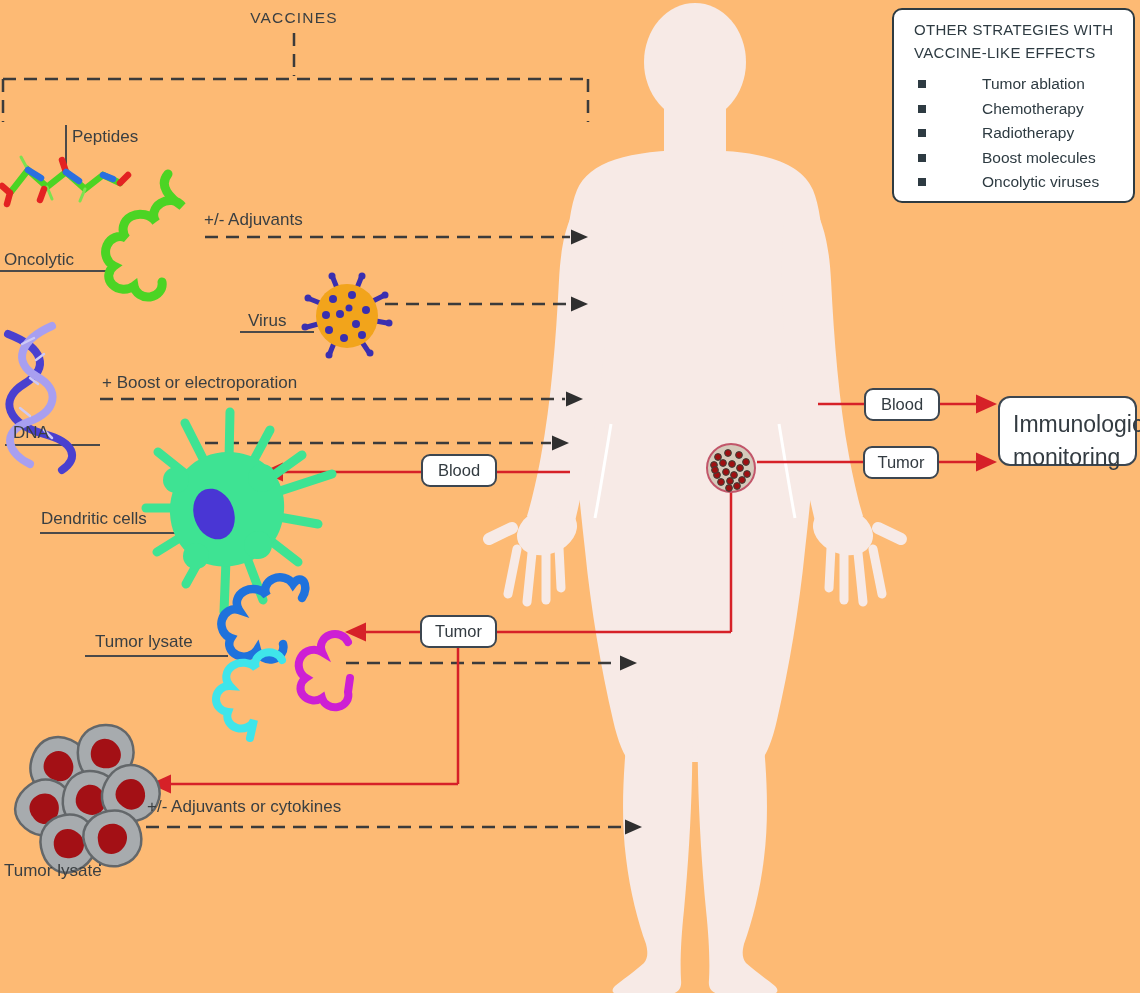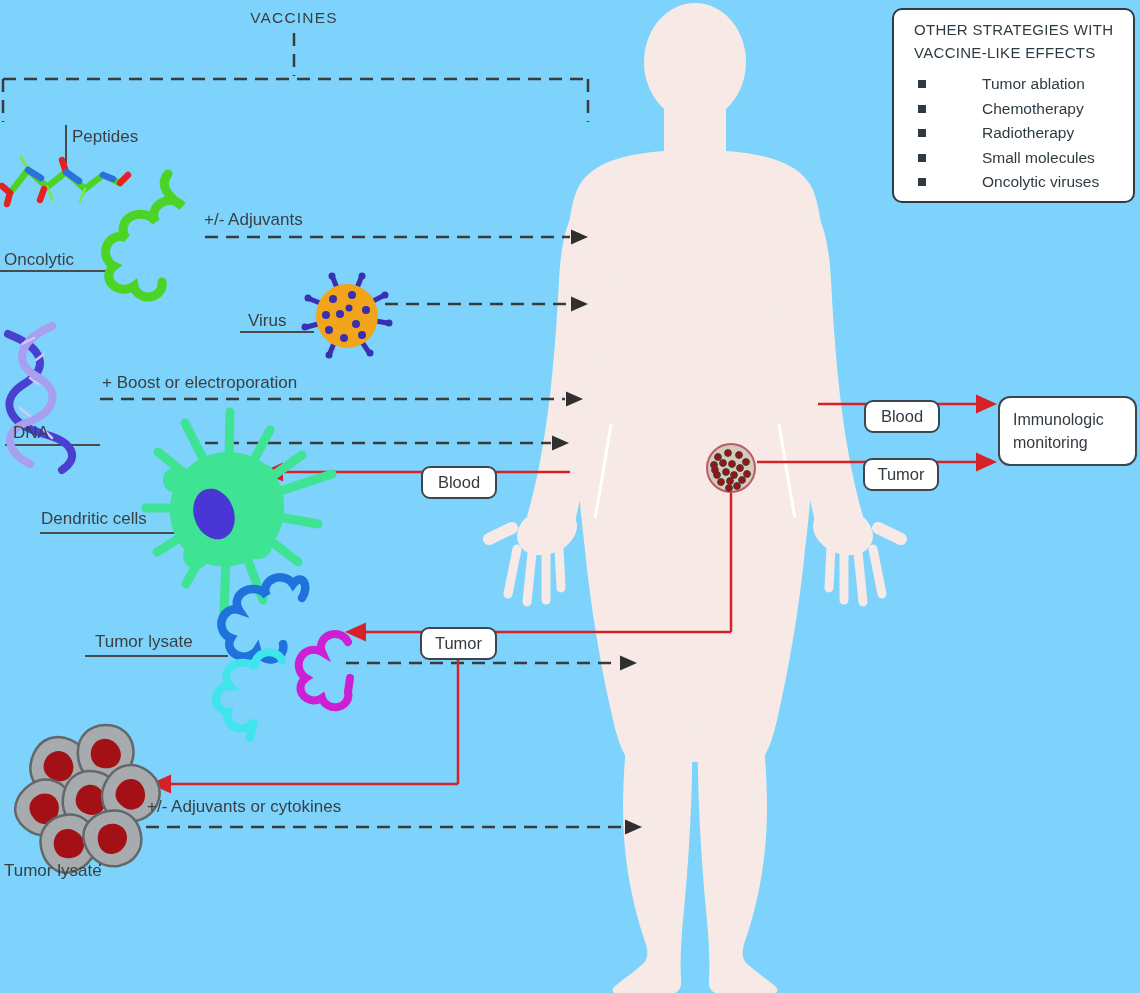--- a/index.html
+++ b/index.html
@@ -1,24 +1,24 @@
 <!DOCTYPE html>
 <html><head>
 <meta charset="utf-8">
 <style>
   html,body{margin:0;padding:0;background:#fff;}
-  #canvas{position:relative;width:1140px;height:993px;background:#7dd3fc;overflow:hidden;
+  #canvas{position:relative;width:1140px;height:993px;background:#fdba74;overflow:hidden;
           font-family:"Liberation Sans","DejaVu Sans",sans-serif;color:#3a3f42;}
   svg{position:absolute;left:0;top:0;}
   .lbl{position:absolute;font-size:17px;color:#3a3f42;white-space:nowrap;}
   .samplebox{position:absolute;box-sizing:border-box;background:#fff;border:2px solid #3c4650;
              border-radius:9px;display:flex;align-items:center;justify-content:center;
-             font-size:16.5px;color:#333b41;z-index:5;margin-top:12px;}
+             font-size:16.5px;color:#333b41;z-index:5;}
   .monitorbox{position:absolute;box-sizing:border-box;background:#fff;border:2px solid #3c4650;
-              border-radius:12px;font-size:16px;line-height:1.45;color:#333b41;
+              border-radius:12px;font-size:23px;line-height:1.45;color:#333b41;
               padding:10px 8px 8px 13px;z-index:5;}
   .stratbox{position:absolute;box-sizing:border-box;background:#fff;border:2px solid #2e3b42;
             border-radius:10px;padding:9px 14px 12px 20px;z-index:5;}
   .stratbox .title{font-size:15px;letter-spacing:.3px;color:#2e3b42;line-height:1.5;
                    text-transform:uppercase;margin-bottom:11px;width:210px;}
   .stratbox .item{display:flex;align-items:center;margin:0 0 6.5px 4px;font-size:15.5px;color:#2e3b42;gap:44px;}
   .stratbox .sq{width:8px;height:8px;background:#2e3b42;margin-right:12px;flex:0 0 auto;}
   .vaccines{position:absolute;left:244px;top:9px;width:100px;text-align:center;
             font-size:15.5px;letter-spacing:1.2px;color:#3a3f42;}
 </style>
@@ -301,21 +301,21 @@
   <div class="item">
     <span class="sq"></span>
     <span>Chemotherapy</span>
   </div>
   <div class="item">
     <span class="sq"></span>
     <span>Radiotherapy</span>
   </div>
   <div class="item">
     <span class="sq"></span>
-    <span>Small molecules</span>
+    <span>Boost molecules</span>
   </div>
   <div class="item">
     <span class="sq"></span>
     <span>Oncolytic viruses</span>
   </div>
 </div>
 
 </div>
 
 </body></html>

